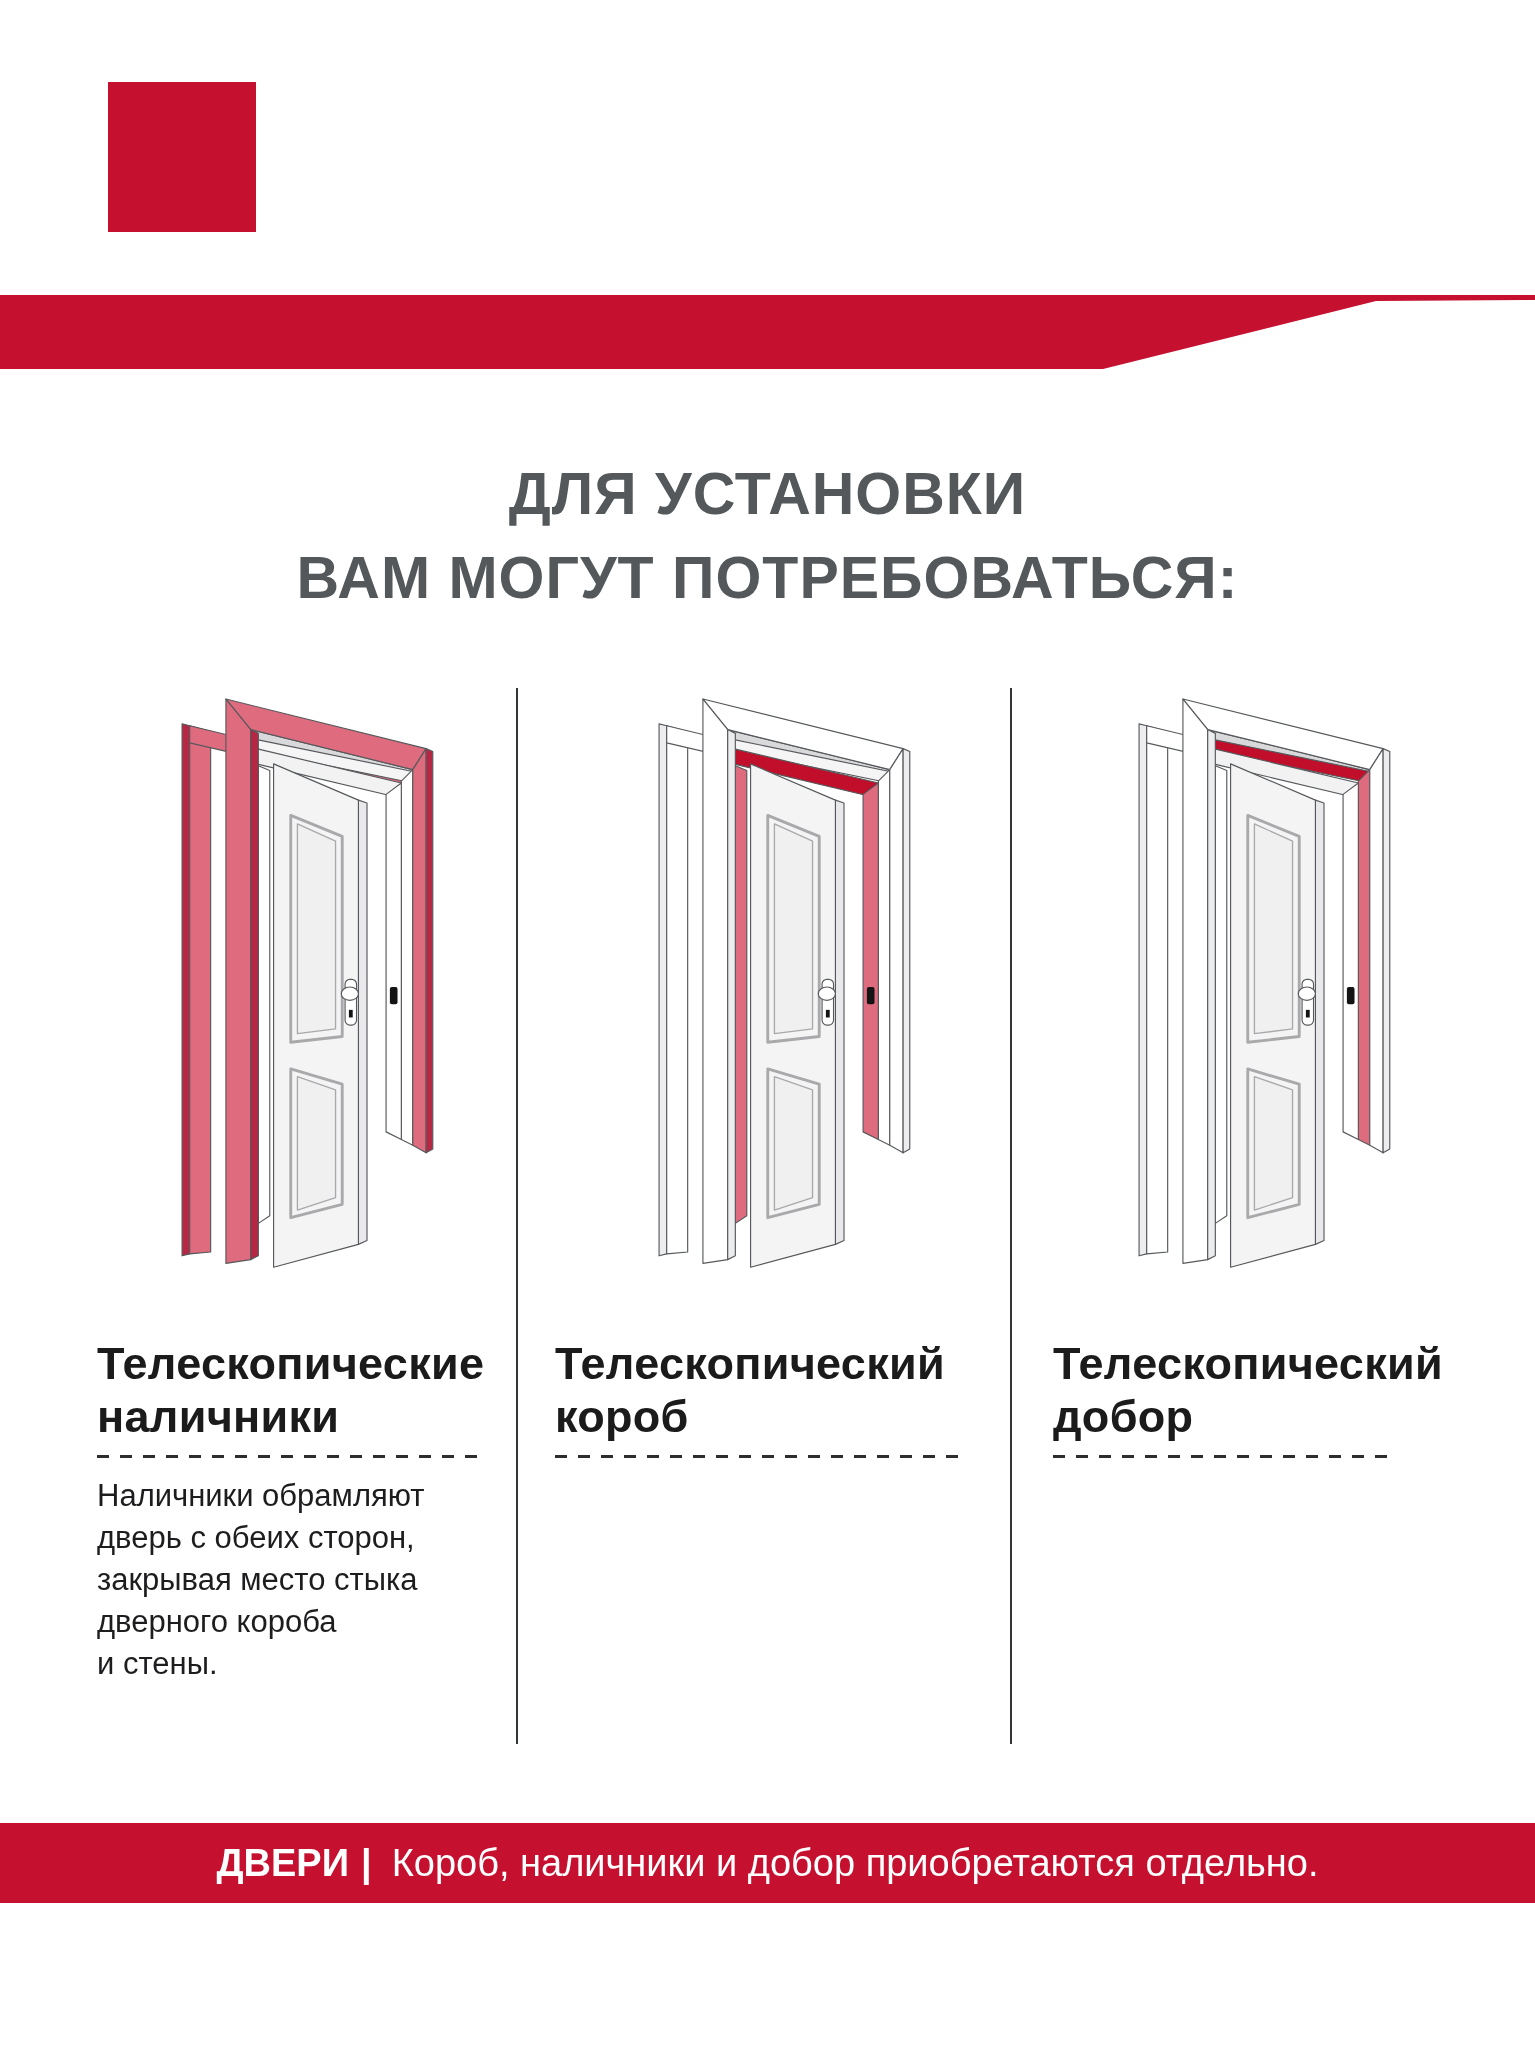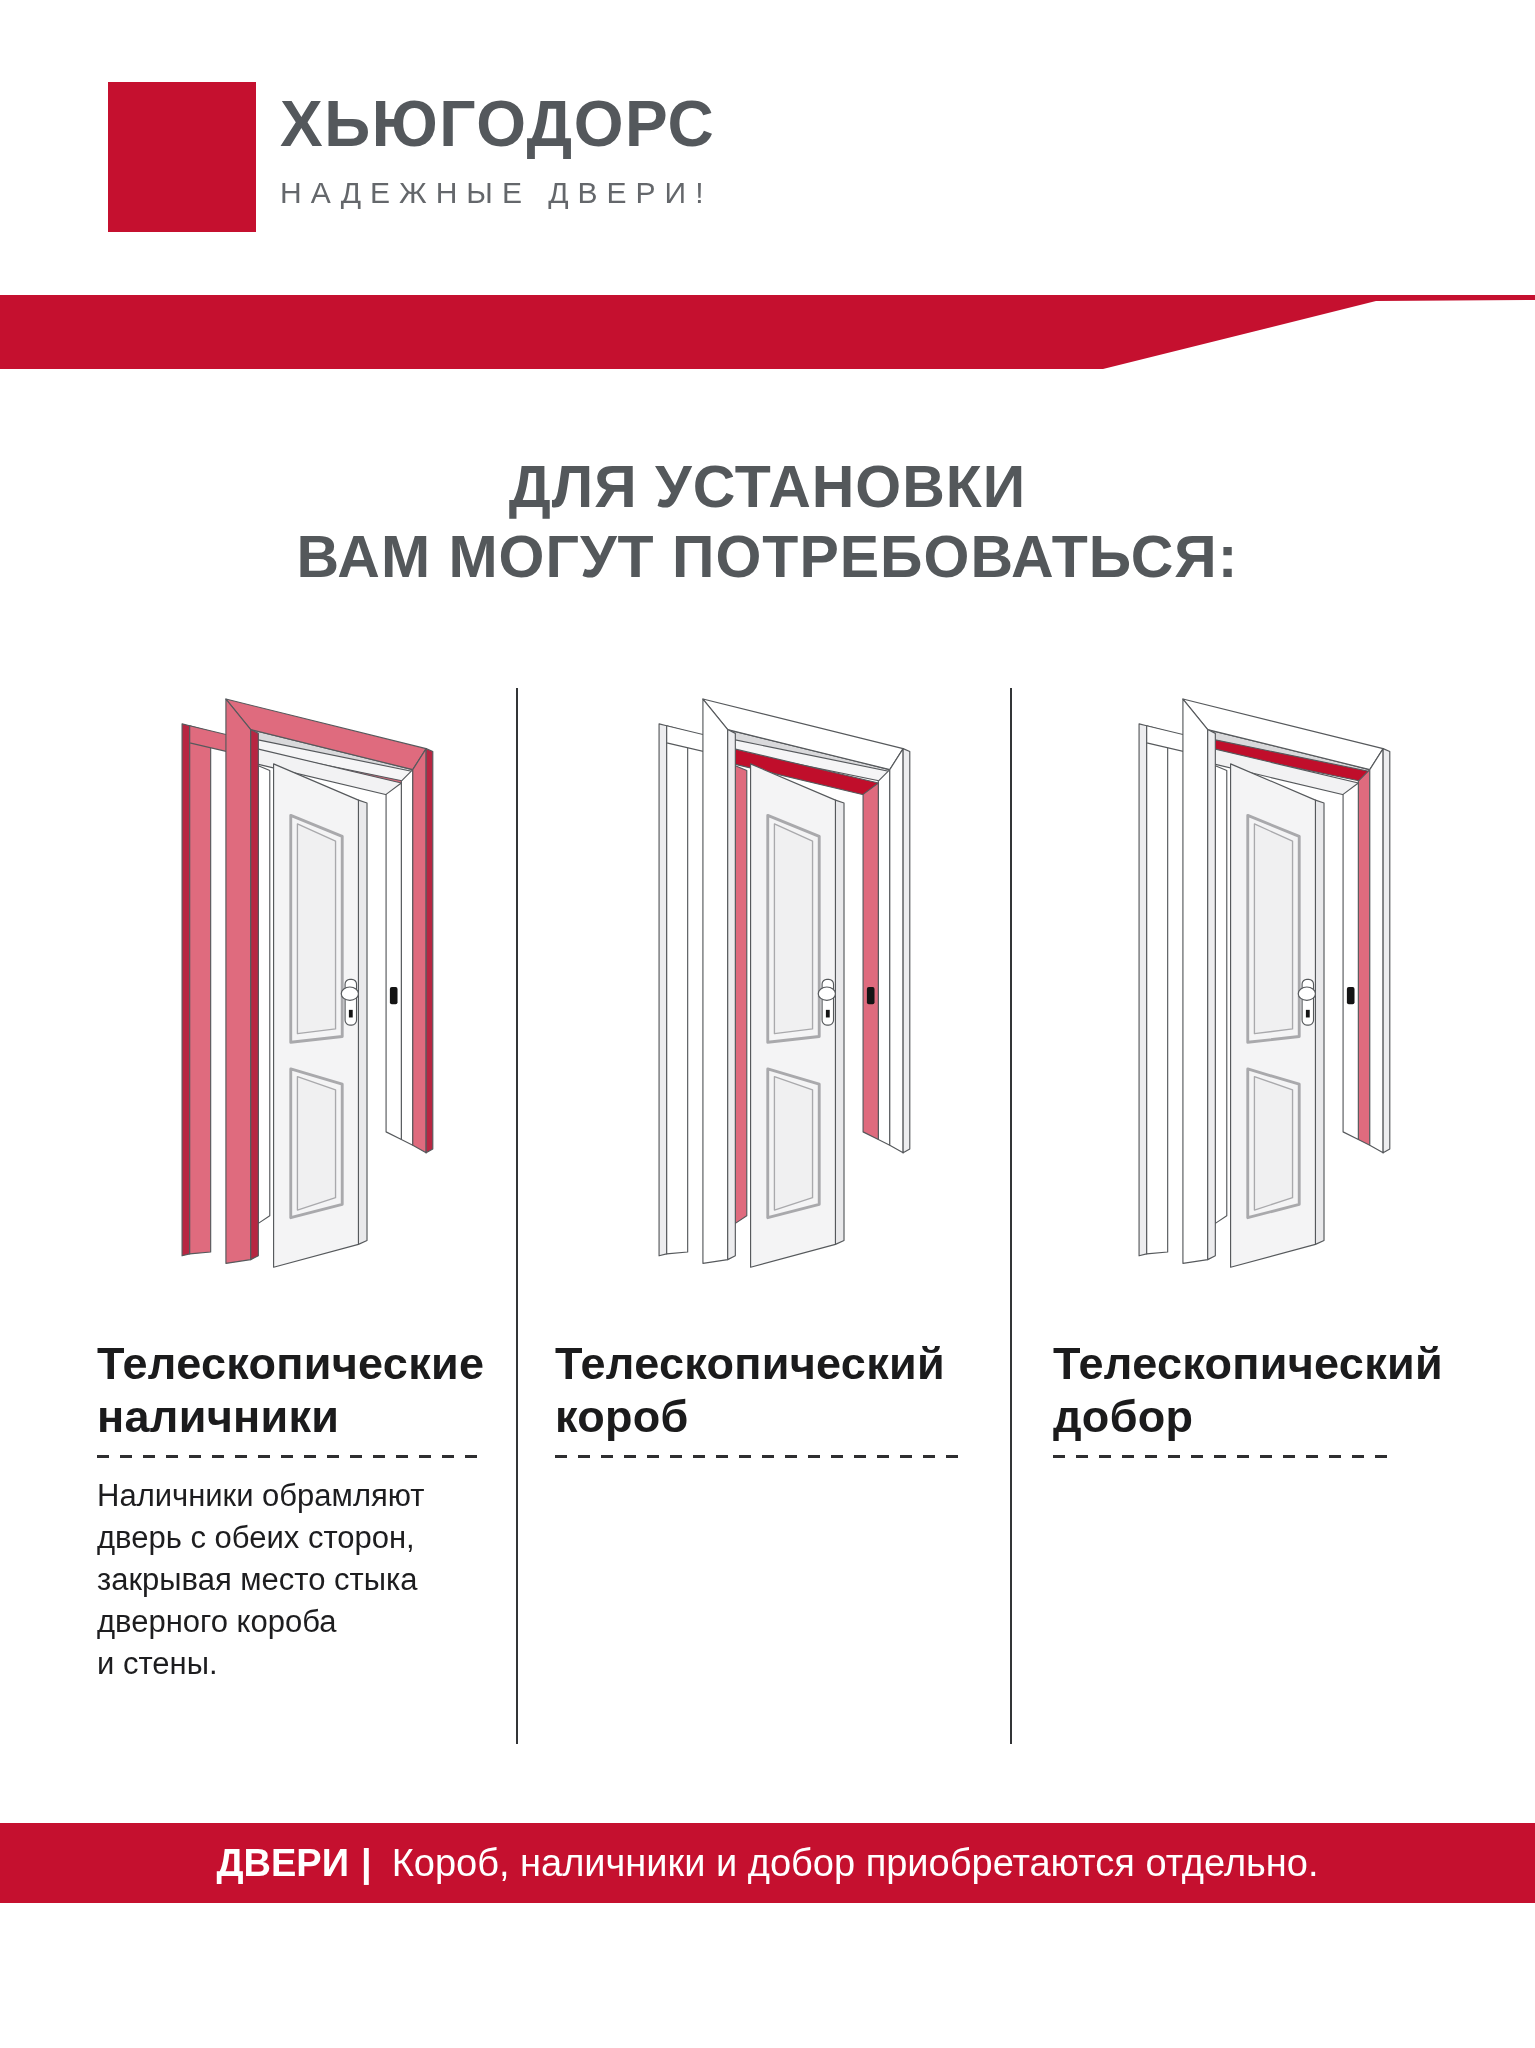--- a/index.html
+++ b/index.html
@@ -10,21 +10,21 @@
   
   .logo-square{position:absolute; left:108px; top:82px; width:148px; height:150px; background:#C5102F;}
   .brand-text{position:absolute; left:280px; top:92px;}
   .brand-name{font-size:64px; font-weight:bold; color:#54585C; letter-spacing:1.5px; line-height:1;}
   .brand-tagline{margin-top:22px; font-size:30px; color:#64676B; letter-spacing:9px; line-height:1;}
   
   .band-top{position:absolute; left:0; top:295px; width:1535px; height:74px;}
   
   .main-title{
     position:absolute; left:0; top:452px; width:1535px; text-align:center;
-    font-size:59px; line-height:70px; font-weight:bold; letter-spacing:1px;
+    font-size:59px; line-height:84px; font-weight:bold; letter-spacing:1px;
     color:#54585B; white-space:pre-line;
   }
   
   .v-sep{position:absolute; top:688px; width:2px; height:1056px; background:#333537;}
   .v-sep.s1{left:516px;} .v-sep.s2{left:1010px;}
   .col{position:absolute; top:680px;}
   .col.c1{left:97px;  width:418px;}
   .col.c2{left:555px; width:455px;}
   .col.c3{left:1053px;width:420px;}
   .door{display:block; margin:0 auto; width:286px; height:auto;}
@@ -64,24 +64,20 @@
   .hl-casing   {--casing-face:#DF6B7E; --casing-side:#B72642;}
   .hl-jamb     {--jamb-face:#DF6B7E;  --jamb-top:#C00E2B;}
   .hl-extension{--ext-face:#DF6B7E;   --ext-top:#C00E2B;}
 </style>
 </head>
 <body>
 
 <div class="page">
 
   <div class="logo-square"></div>
-  <div class="brand-text">
-    <div class="brand-name">ХЬЮГОДОРС</div>
-    <div class="brand-tagline">НАДЕЖНЫЕ ДВЕРИ!</div>
-  </div>
 
   <svg class="band-top" viewBox="0 0 1535 74" preserveAspectRatio="none">
     <polygon points="0,0 1535,0 1535,5 1376,6 1103,74 0,74" fill="#C5102F"></polygon>
   </svg>
 
   <div class="main-title">ДЛЯ УСТАНОВКИ
 ВАМ МОГУТ ПОТРЕБОВАТЬСЯ:</div>
 
   <div class="v-sep s1"></div>
   <div class="v-sep s2"></div>

